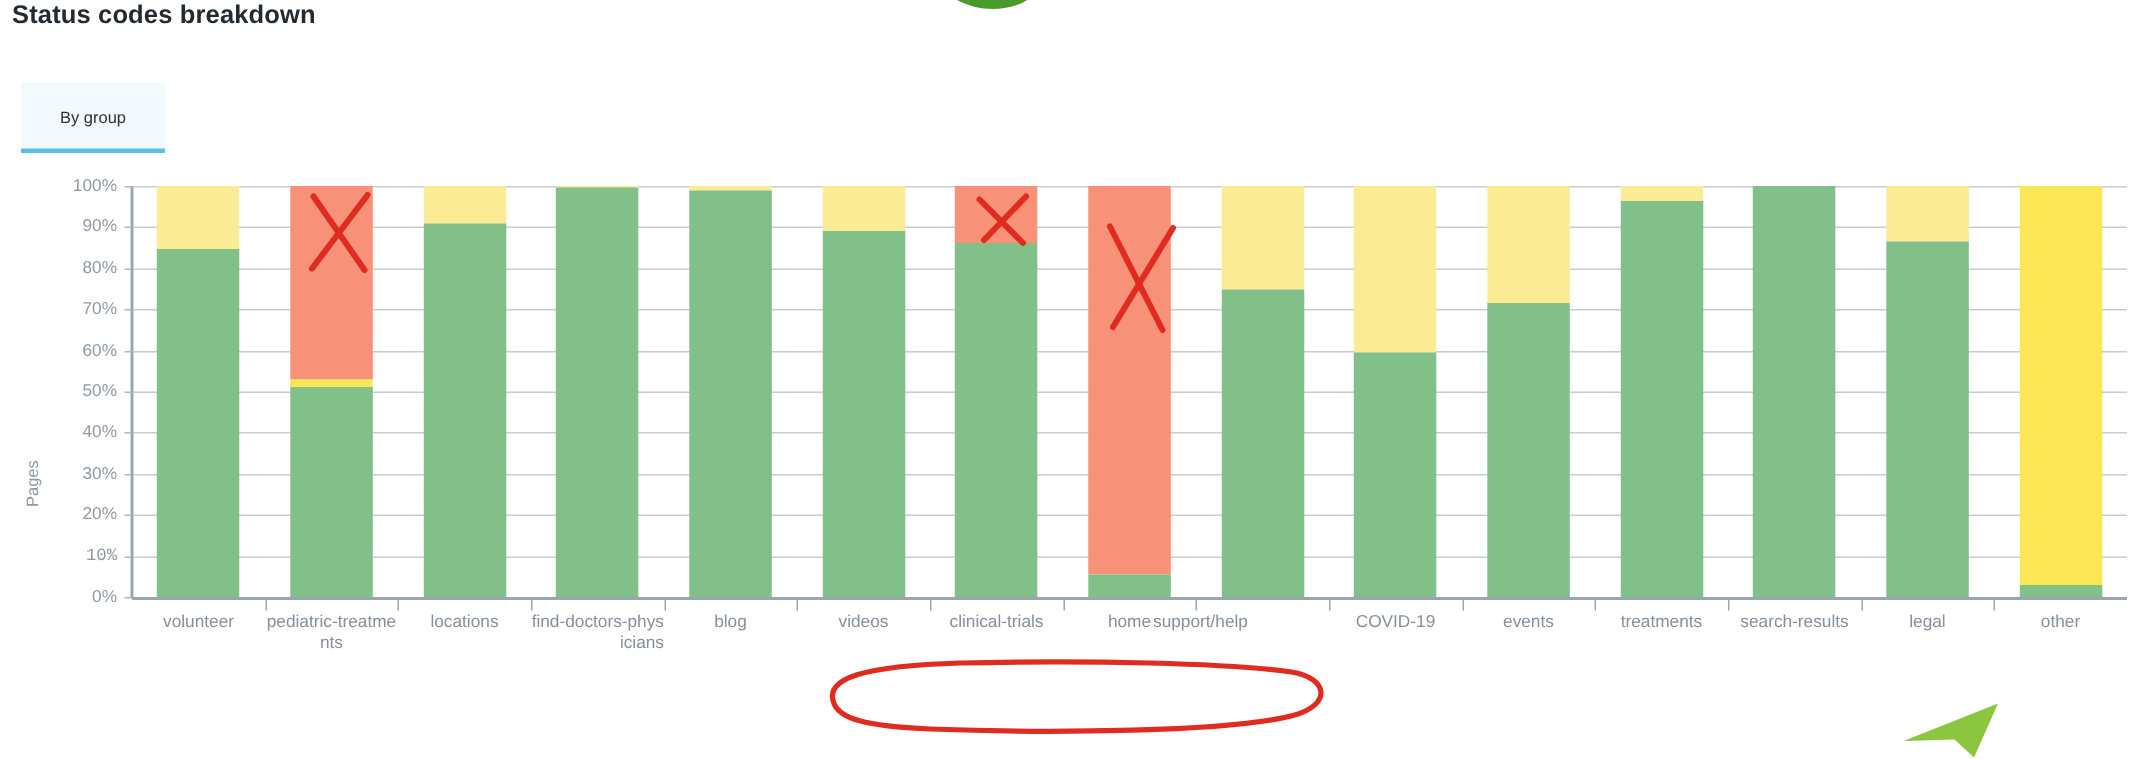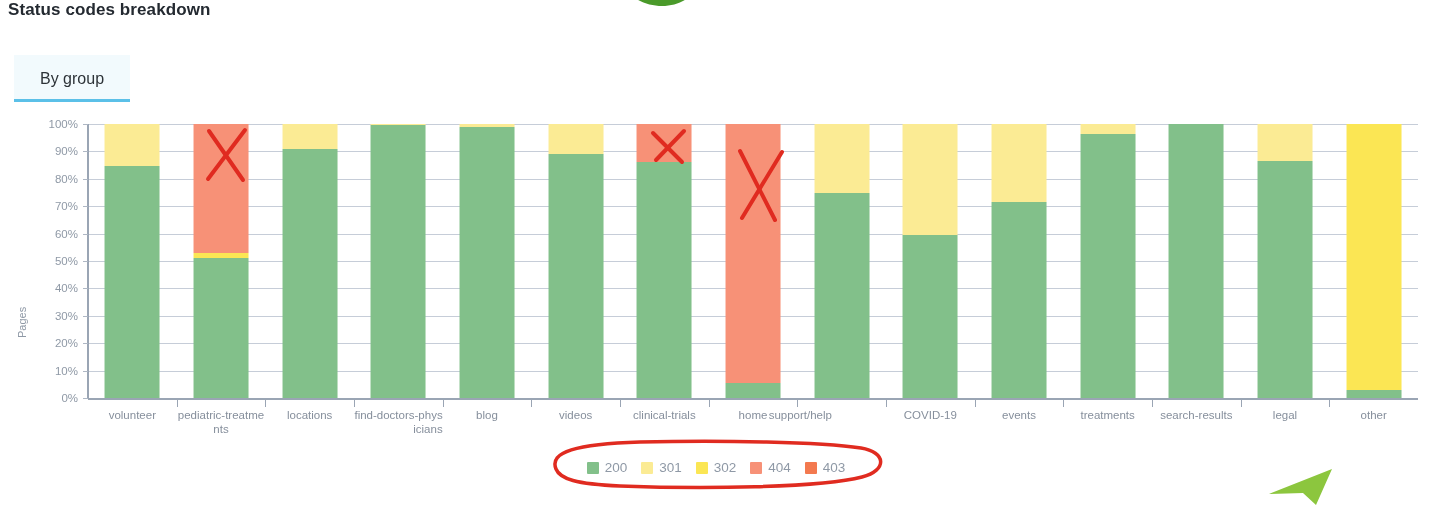--- a/index.html
+++ b/index.html
@@ -30,21 +30,21 @@
     left: 14px;
     top: 55px;
     display: flex;
     align-items: stretch;
     height: 47px;
   }
   .tab {
     display: flex;
     align-items: center;
     justify-content: flex-end;
-    font-size: 16px;
+    font-size: 11px;
     padding: 0 26px;
     cursor: pointer;
     color: #9aa1a9;
     position: relative;
     background: transparent;
     user-select: none;
   }
   .tab.active {
     color: #2d3338;
     background: #f2fafd;
@@ -309,21 +309,21 @@
         </div>
       </div>
   </div>
 
   <div id="y-axis-line"></div>
   <div id="x-axis-line"></div>
 
   <div id="y-labels">
       <div class="ytick-label" style="top: 288px; right: 1354px;">0%</div>
       <div class="ytick-mark" style="top: 288px; left: 83px;"></div>
-      <div class="ytick-label" style="top: 260.6px; right: 1354px;">10%</div>
+      <div class="ytick-label" style="top: 260.6px; right: 1354px; font-family: Liberation Mono, monospace;">10%</div>
       <div class="ytick-mark" style="top: 260.6px; left: 83px;"></div>
       <div class="ytick-label" style="top: 233.2px; right: 1354px;">20%</div>
       <div class="ytick-mark" style="top: 233.2px; left: 83px;"></div>
       <div class="ytick-label" style="top: 205.8px; right: 1354px;">30%</div>
       <div class="ytick-mark" style="top: 205.8px; left: 83px;"></div>
       <div class="ytick-label" style="top: 178.4px; right: 1354px;">40%</div>
       <div class="ytick-mark" style="top: 178.4px; left: 83px;"></div>
       <div class="ytick-label" style="top: 151px; right: 1354px;">50%</div>
       <div class="ytick-mark" style="top: 151px; left: 83px;"></div>
       <div class="ytick-label" style="top: 123.6px; right: 1354px;">60%</div>
@@ -362,42 +362,20 @@
       <div class="xtick-mark" style="left: 1063.33px;"></div>
       <div class="xtick-label" style="left: 1063.33px; width: 88.6667px;">treatments</div>
       <div class="xtick-mark" style="left: 1152px;"></div>
       <div class="xtick-label" style="left: 1152px; width: 88.6667px;">search-results</div>
       <div class="xtick-mark" style="left: 1240.67px;"></div>
       <div class="xtick-label" style="left: 1240.67px; width: 88.6667px;">legal</div>
       <div class="xtick-mark" style="left: 1329.33px;"></div>
       <div class="xtick-label" style="left: 1329.33px; width: 88.6667px;">other</div>
     </div>
 
-  <div id="legend">
-      <div class="legend-item">
-        <span class="legend-swatch" style="background: rgb(130, 192, 138);"></span>
-        <span class="legend-label">200</span>
-      </div>
-      <div class="legend-item">
-        <span class="legend-swatch" style="background: rgb(251, 235, 148);"></span>
-        <span class="legend-label">301</span>
-      </div>
-      <div class="legend-item">
-        <span class="legend-swatch" style="background: rgb(251, 230, 84);"></span>
-        <span class="legend-label">302</span>
-      </div>
-      <div class="legend-item">
-        <span class="legend-swatch" style="background: rgb(247, 145, 119);"></span>
-        <span class="legend-label">404</span>
-      </div>
-      <div class="legend-item">
-        <span class="legend-swatch" style="background: rgb(243, 121, 79);"></span>
-        <span class="legend-label">403</span>
-      </div>
-    </div>
 </div>
 
 <svg id="annotations" viewBox="0 0 1432 506" xmlns="http://www.w3.org/2000/svg">
 
   <g stroke="#e02b20" stroke-width="4" stroke-linecap="round" fill="none">
     <path d="M209 131 L243 180"></path>
     <path d="M245 130 L208 179"></path>
   </g>
 
   <g stroke="#e02b20" stroke-width="4" stroke-linecap="round" fill="none">

